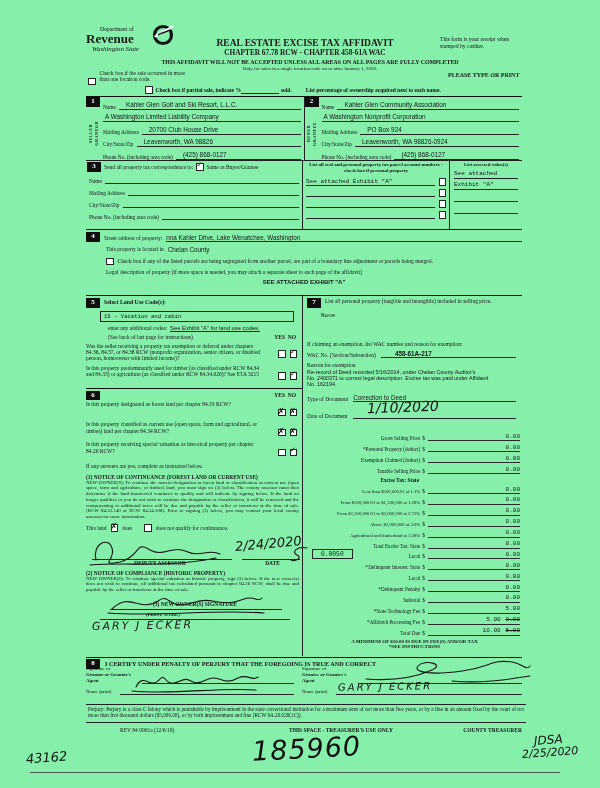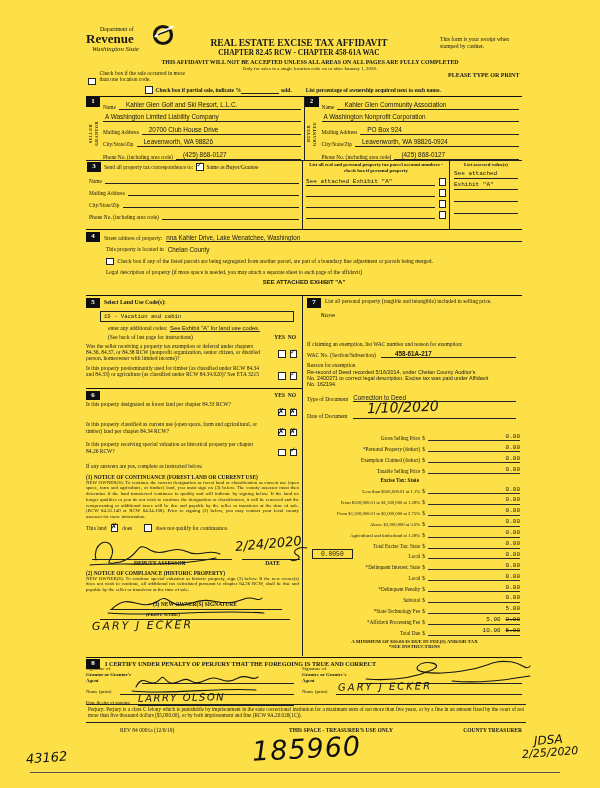--- a/index.html
+++ b/index.html
@@ -1,16 +1,16 @@
 <!DOCTYPE html>
 <html><head>
 <meta charset="utf-8">
 <style>
   html,body{margin:0;padding:0;background:#e8e8e8;}
-  .page{position:relative;width:600px;height:788px;background:#fde047;font-family:"Liberation Serif",serif;color:#161616;overflow:hidden;}
+  .page{position:relative;width:600px;height:788px;background:#86efac;font-family:"Liberation Serif",serif;color:#161616;overflow:hidden;}
   .abs{position:absolute;}
   .b{font-weight:bold;}
   .i{font-style:italic;}
   .ctr{text-align:center;}
   .lbl{font-size:5.5px;line-height:1.15;}
   .tiny{font-size:4.9px;line-height:1.18;}
   .fill{font-family:"Liberation Sans","DejaVu Sans",sans-serif;font-size:6.3px;}
   .mono{font-family:"Liberation Mono","DejaVu Sans Mono",monospace;font-size:6px;}
   .hand{font-family:"DejaVu Sans",sans-serif;font-style:italic;color:#101010;}
   .ul{border-bottom:0.8px solid #232323;}
@@ -41,23 +41,23 @@
       <div class="lbl" style="font-size:5.8px;margin-left:14px;">Department of</div>
       <div class="b" style="font-size:13px;line-height:12px;">Revenue</div>
       <div class="i" style="font-size:6.8px;margin-left:6px;">Washington State</div>
       <svg class="abs" style="left:66px;top:-2px;" width="22" height="22" viewBox="0 0 22 22">
         <circle cx="11" cy="11" r="8.5" fill="none" stroke="#141414" stroke-width="3.2"></circle>
         <path d="M3,13 C8,7 16,7 21,2" stroke="#fcfcfa" stroke-width="2.4" fill="none"></path>
         <path d="M6,11 C10,8 14,9 17,6" stroke="#141414" stroke-width="1.4" fill="none"></path>
       </svg>
     </div>
   </div>
-  <div class="abs ctr" style="left:159px;top:38px;width:280px;">
+  <div class="abs ctr" style="left:165px;top:38px;width:280px;">
     <div class="b" style="font-size:9.5px;">REAL ESTATE EXCISE TAX AFFIDAVIT</div>
-    <div class="b" style="font-size:7.3px;">CHAPTER 82.45 RCW - CHAPTER 458-61A WAC</div>
+    <div class="b" style="font-size:7.3px;">CHAPTER 67.78 RCW - CHAPTER 458-61A WAC</div>
   </div>
   <div class="abs ctr b" style="left:120px;top:59px;width:380px;font-size:5.9px;">THIS AFFIDAVIT WILL NOT BE ACCEPTED UNLESS ALL AREAS ON ALL PAGES ARE FULLY COMPLETED</div>
   <div class="abs ctr" style="left:180px;top:66px;width:260px;font-size:5px;">Only for sales in a single location code on or after January 1, 2020.</div>
   <div class="abs" style="left:440px;top:36px;width:86px;font-size:5.6px;line-height:1.2;">This form is your receipt when stamped by cashier.</div>
   <div class="abs b" style="left:448px;top:72px;font-size:6px;">PLEASE TYPE OR PRINT</div>
 
   <div class="abs" style="left:88px;top:70px;width:100px;">
     <span class="cb"></span>
     <span class="lbl" style="display:inline-block;width:88px;vertical-align:top;">Check box if the sale occurred in more than one location code.</span>
   </div>
@@ -433,25 +433,20 @@
           <path d="M2,22 C44,26 90,18 126,21"></path>
         </svg>
         <div style="display:flex;align-items:flex-end;height:13px;">
           <span class="tiny" style="width:56px;"><span>Signature of</span><br><span class="b">Grantor or Grantor's Agent</span></span>
           <span class="ul" style="flex:1;margin-right:8px;height:8px;"></span>
         </div>
         <div style="display:flex;align-items:flex-end;height:11px;">
           <span class="tiny" style="width:34px;">Name (print)</span>
           <span class="ul" style="flex:1;margin-right:8px;height:8px;"></span>
         </div>
-        <div style="display:flex;align-items:flex-end;height:11px;position:relative;">
-          <span class="tiny" style="width:52px;">Date &amp; city of signing</span>
-          <span class="ul" style="flex:1;margin-right:8px;height:8px;"></span>
-          <span class="hand" style="position:absolute;left:52px;top:-3px;font-size:10px;letter-spacing:1.5px;transform:rotate(-1deg);white-space:nowrap;">LARRY   OLSON</span>
-        </div>
       </div>
       <div style="flex:1;position:relative;">
         <svg class="sig" style="left:60px;top:-14px;" width="170" height="28" viewBox="0 0 170 28">
           <path d="M4,22 C30,24 54,20 70,13 C84,7 62,2 56,9 C50,16 72,18 100,14 C130,10 128,2 150,5 C162,7 164,14 168,9"></path>
           <path d="M90,24 C120,27 148,22 168,19"></path>
         </svg>
         <div style="display:flex;align-items:flex-end;height:13px;">
           <span class="tiny" style="width:56px;"><span>Signature of</span><br><span class="b">Grantee or Grantee's Agent</span></span>
           <span class="ul" style="flex:1;height:8px;"></span>
         </div>

